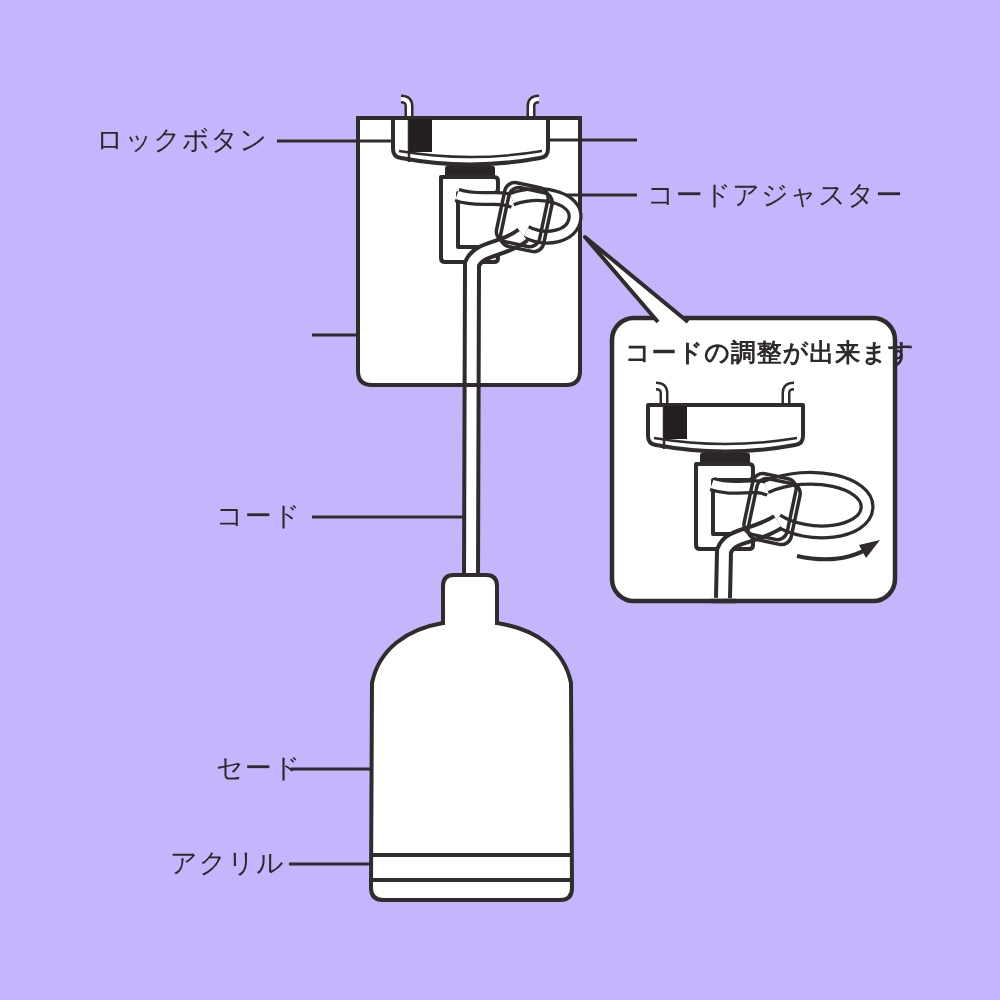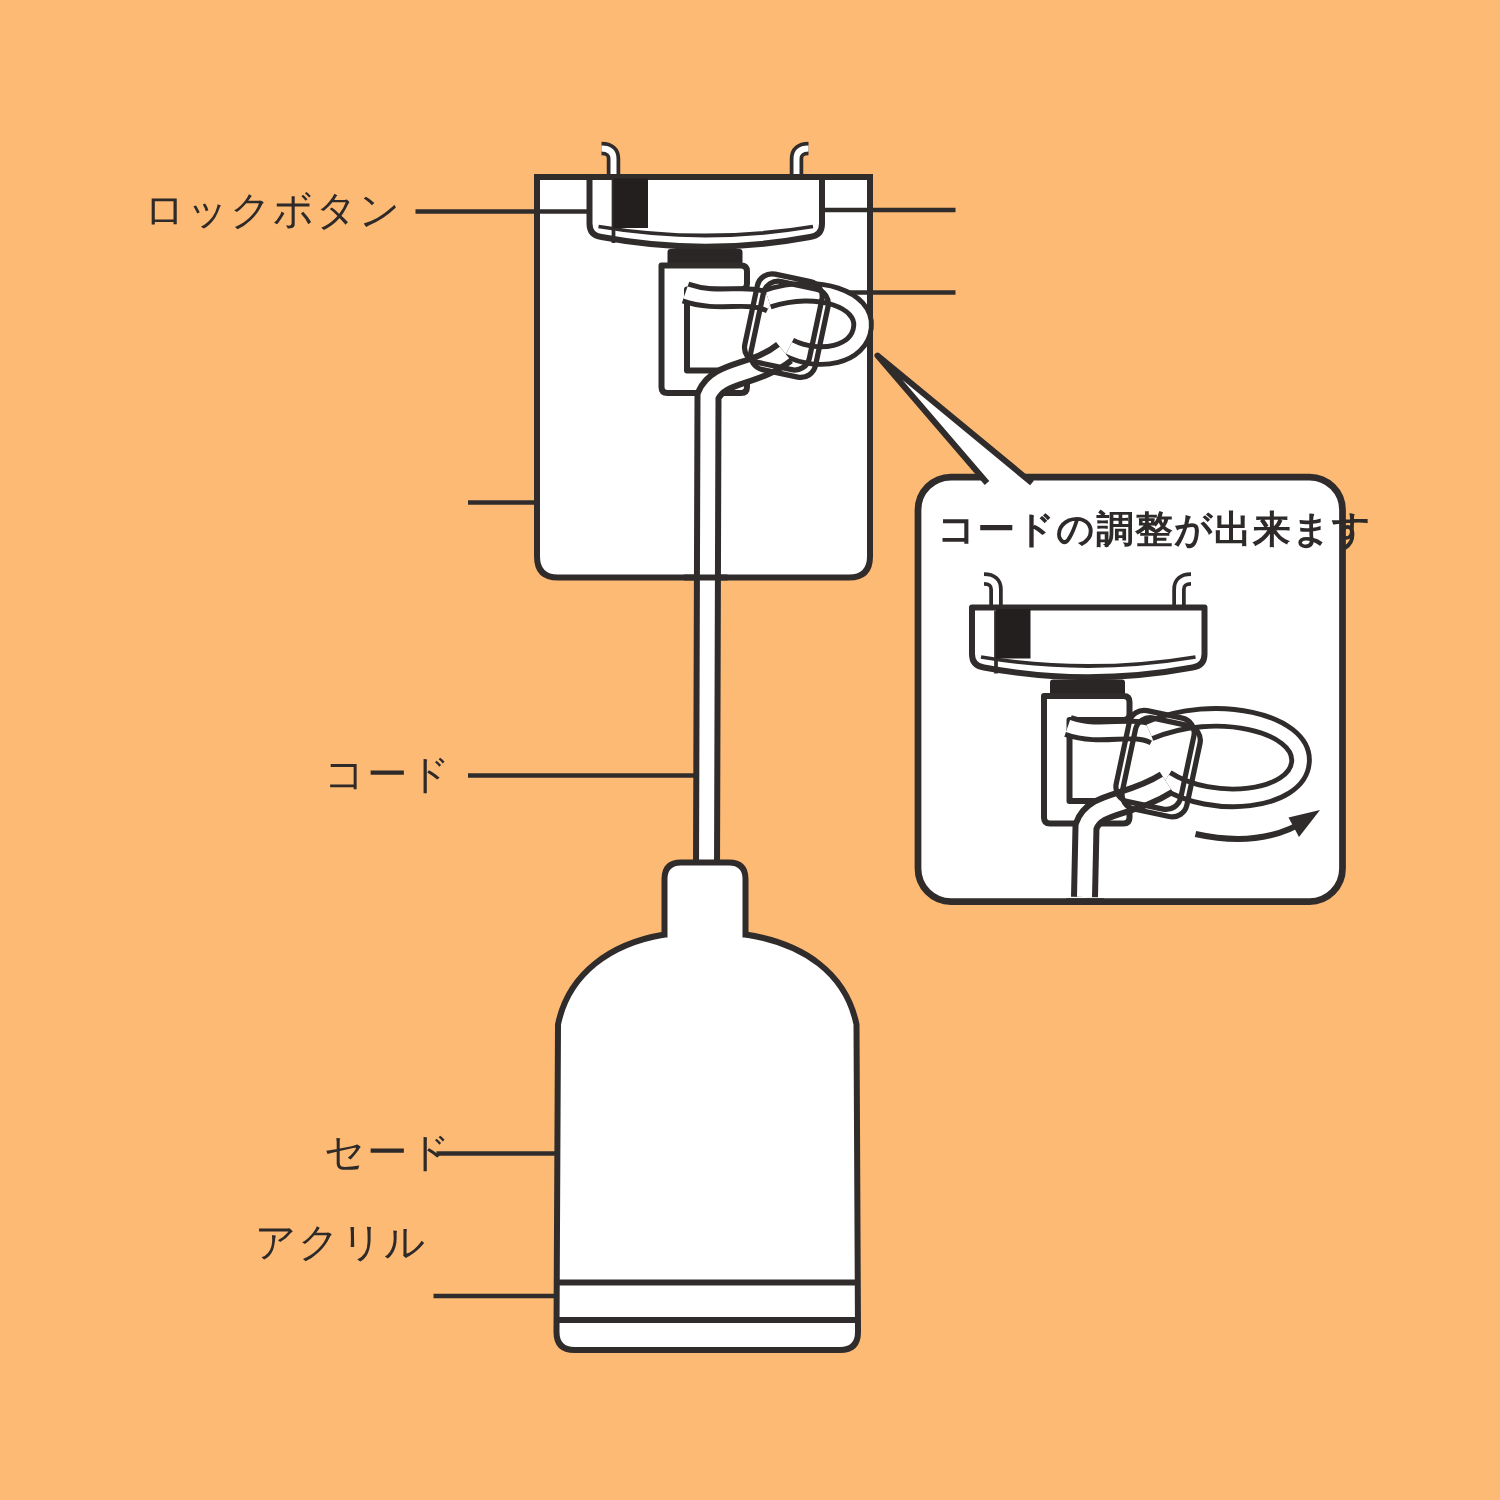--- a/index.html
+++ b/index.html
@@ -1,26 +1,26 @@
 <!DOCTYPE html>
 <html><head>
 <meta charset="utf-8">
 <style>
   html,body{margin:0;padding:0;background:#fff;}
-  .stage{position:relative;width:1000px;height:1000px;background:#fdba74;overflow:hidden;
+  .stage{position:relative;width:1000px;height:1000px;background:#c4b5fd;overflow:hidden;
          font-family:"Liberation Sans","DejaVu Sans",sans-serif;}
   .stage svg{position:absolute;left:0;top:0;}
   .label{position:absolute;color:#2e2a2a;font-size:27px;line-height:1.1;letter-spacing:1px;white-space:nowrap;}
   .lbl-lock{left:96px;top:126px;}
   .lbl-ceiling{left:647px;top:126px;}
   .lbl-adjuster{left:647px;top:181px;}
   .lbl-flange{left:112px;top:320px;}
   .lbl-cord{left:216px;top:502px;}
   .lbl-shade{left:196px;top:754px;margin-left:20px;}
-  .lbl-acrylic{left:170px;top:814px;text-align:right;}
+  .lbl-acrylic{left:170px;top:849px;text-align:right;}
   .note{position:absolute;left:625px;top:336px;color:#2e2a2a;
         font-family:Liberation Mono, monospace;font-weight:bold;
         font-size:25px;letter-spacing:1px;white-space:nowrap;}
 </style>
 </head>
 <body>
 
 <div class="stage">
 
 <svg viewBox="0 0 1000 1000" width="1000" height="1000">
@@ -96,18 +96,19 @@
       <rect x="753" y="480" width="44" height="62" rx="10" fill="none" stroke="#302c2c" stroke-width="3.5"></rect>
       <rect x="748" y="476" width="44" height="62" rx="10" fill="none" stroke="#302c2c" stroke-width="3.5"></rect>
     </g>
     <line x1="711" y1="601" x2="736" y2="601" stroke="#302c2c" stroke-width="4.5"></line>
     <path d="M797,556 Q842,566 872,546" fill="none" stroke="#302c2c" stroke-width="4"></path>
     <polygon points="880,540 859,545 866,558" fill="#302c2c"></polygon>
   </g>
 </svg>
 
 <div class="label lbl-lock">ロックボタン</div>
+<div class="label lbl-adjuster">コードアジャスター</div>
 <div class="label lbl-cord">コード</div>
 <div class="label lbl-shade">セード</div>
 <div class="label lbl-acrylic">アクリル</div>
 <div class="note">コードの調整が出来ます</div>
 
 </div>
 
 </body></html>

